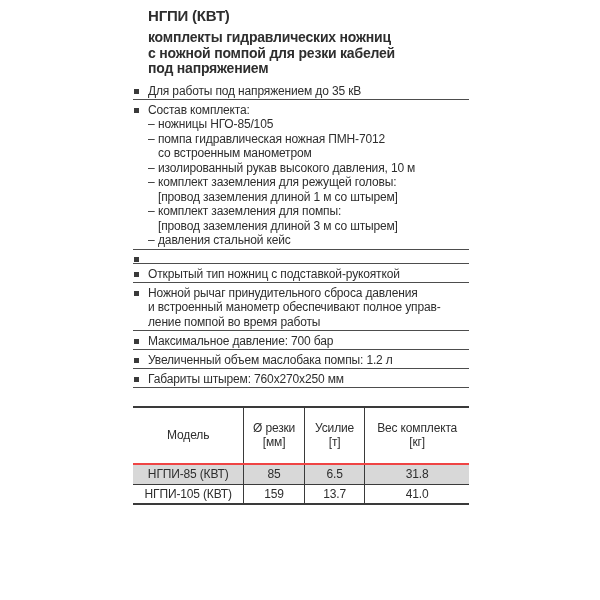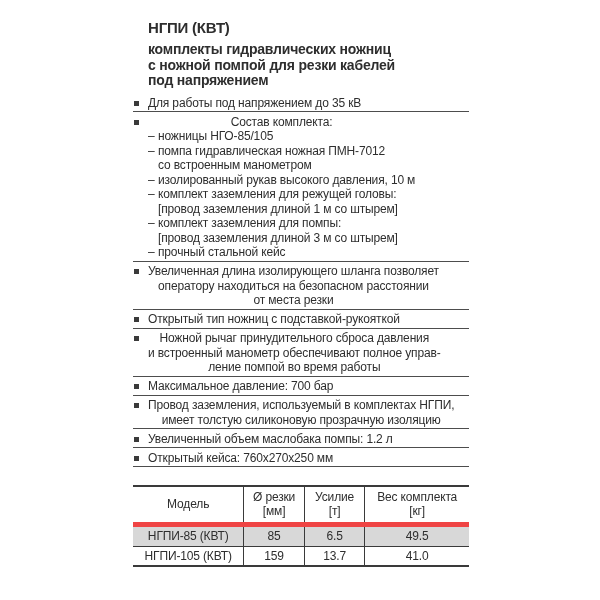--- a/index.html
+++ b/index.html
@@ -1,21 +1,21 @@
 <!DOCTYPE html>
 <html><head>
 <meta charset="utf-8">
 <style>
   html, body { margin: 0; padding: 0; }
   body {
     width: 600px; height: 600px; background: #ffffff;
     font-family: "Liberation Sans", "DejaVu Sans", sans-serif;
     color: #2e2e2e; position: relative; overflow: hidden;
   }
-  .content { position: absolute; left: 133px; top: 16px; width: 336px; }
+  .content { position: absolute; left: 133px; top: 4px; width: 336px; }
 
   .title {
     font-size: 15px; font-weight: bold; line-height: 18px;
     margin: 3px 0 0 15px; letter-spacing: -0.2px;
   }
   .subtitle {
     font-size: 14px; font-weight: bold; line-height: 15.5px;
     margin: 5px 0 0 15px; white-space: pre-line; letter-spacing: -0.2px;
   }
 
@@ -23,40 +23,40 @@
   .feature {
     display: flex; gap: 9px; align-items: flex-start;
     border-bottom: 1px solid #4d4d4d;
     padding-bottom: 1px; margin-bottom: 2.5px;
     font-size: 12px; line-height: 14.5px; letter-spacing: -0.15px;
   }
   .bullet {
     width: 5px; height: 5px; background: #3a3a3a;
     margin-top: 5px; margin-left: 1px; flex: none;
   }
-  .ftext { white-space: pre-line; text-align: center; }
+  .ftext { white-space: pre-line; }
 
   .subitem { display: flex; }
   .subdash { width: 10px; flex: none; }
   .subtext { white-space: pre-line; }
 
   table.spec {
     border-collapse: collapse; width: 336px; margin-top: 18px;
     text-align: center; font-size: 12px; letter-spacing: -0.15px;
     border-top: 2px solid #3a3a3a; border-bottom: 2px solid #3a3a3a;
   }
   table.spec col.c-model { width: 33%; }
   table.spec col.c-dia   { width: 18%; }
   table.spec col.c-force { width: 18%; }
   table.spec col.c-weight{ width: 31%; }
   table.spec th, table.spec td { border-left: 1px solid #3a3a3a; }
   table.spec th:first-child, table.spec td:first-child { border-left: none; }
   table.spec thead th {
-    font-weight: normal; padding: 4px 2px; line-height: 13.5px;
-    border-bottom: 5px solid #ef4444; vertical-align: middle;
+    font-weight: normal; padding: 14px 2px; line-height: 13.5px;
+    border-bottom: 2px solid #ef4444; vertical-align: middle;
   }
   table.spec td { padding: 2px 2px; line-height: 14.5px; }
   table.spec tr.hl { background: #d8d8d8; }
   table.spec tr.hl td { border-bottom: 1px solid #3a3a3a; }
   .unit { display: block; text-align: center; }
   .unit:empty { display: none; }
 </style>
 </head>
 <body>
 
@@ -97,65 +97,57 @@
             <div class="subtext">комплект заземления для режущей головы:
 [провод заземления длиной 1 м со штырем]</div>
           </div>
           <div class="subitem">
             <span class="subdash">–</span>
             <div class="subtext">комплект заземления для помпы:
 [провод заземления длиной 3 м со штырем]</div>
           </div>
           <div class="subitem">
             <span class="subdash">–</span>
-            <div class="subtext">прочный стальной кейс</div>
+            <div class="subtext">давления стальной кейс</div>
           </div>
         </div>
       </div>
     </div>
 
     <div class="feature">
       <span class="bullet"></span>
-      <div class="ftext">Увеличенная длина изолирующего шланга позволяет
-оператору находиться на безопасном расстоянии
-от места резки</div>
     </div>
 
     <div class="feature">
       <span class="bullet"></span>
       <div class="ftext">Открытый тип ножниц с подставкой-рукояткой</div>
     </div>
 
     <div class="feature">
       <span class="bullet"></span>
       <div class="ftext">Ножной рычаг принудительного сброса давления
 и встроенный манометр обеспечивают полное управ-
 ление помпой во время работы</div>
     </div>
 
     <div class="feature">
       <span class="bullet"></span>
       <div class="ftext">Максимальное давление: 700 бар</div>
     </div>
 
 
-    <div class="feature">
-      <span class="bullet"></span>
-      <div class="ftext">Провод заземления, используемый в комплектах НГПИ,
-имеет толстую силиконовую прозрачную изоляцию</div>
-    </div>
 
     <div class="feature">
       <span class="bullet"></span>
       <div class="ftext">Увеличенный объем маслобака помпы: 1.2 л</div>
     </div>
 
     <div class="feature">
       <span class="bullet"></span>
-      <div class="ftext">Открытый кейса: 760х270х250 мм</div>
+      <div class="ftext">Габариты штырем: 760х270х250 мм</div>
     </div>
 
   </div>
 
   <table class="spec">
     <colgroup>
       <col class="c-model">
         <col class="c-dia">
         <col class="c-force">
         <col class="c-weight">
@@ -178,21 +170,21 @@
           <span>Вес комплекта</span>
           <span class="unit">[кг]</span>
         </th>
       </tr>
     </thead>
     <tbody>
       <tr class="hl">
         <td>НГПИ-85 (КВТ)</td>
         <td>85</td>
         <td>6.5</td>
-        <td>49.5</td>
+        <td>31.8</td>
       </tr>
       <tr>
         <td>НГПИ-105 (КВТ)</td>
         <td>159</td>
         <td>13.7</td>
         <td>41.0</td>
       </tr>
     </tbody>
   </table>
 

